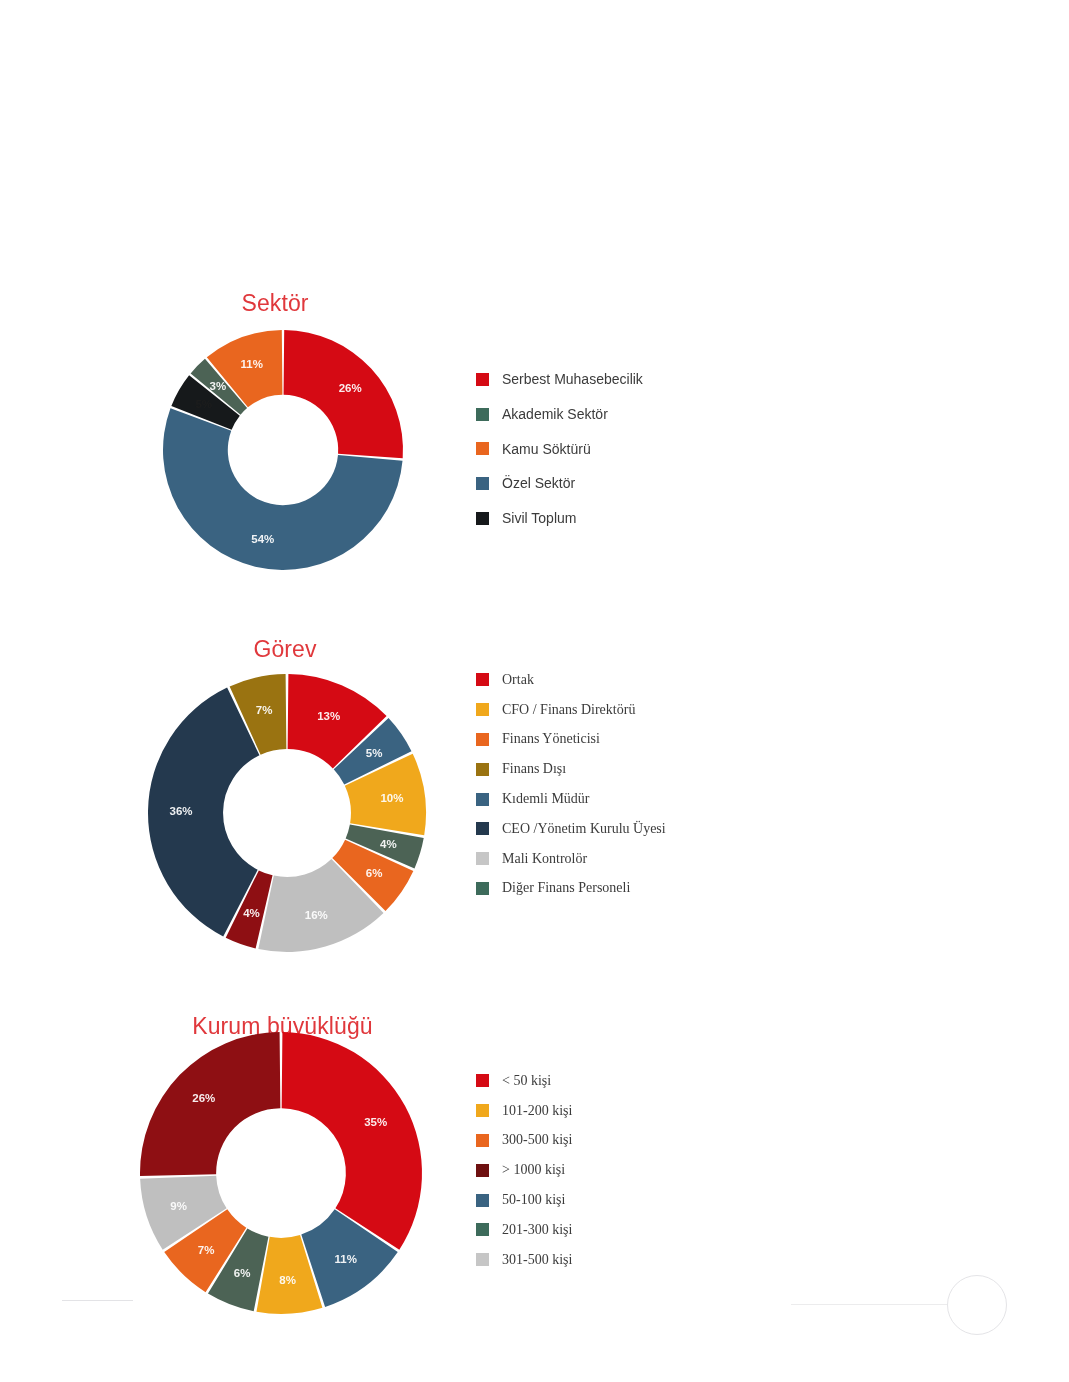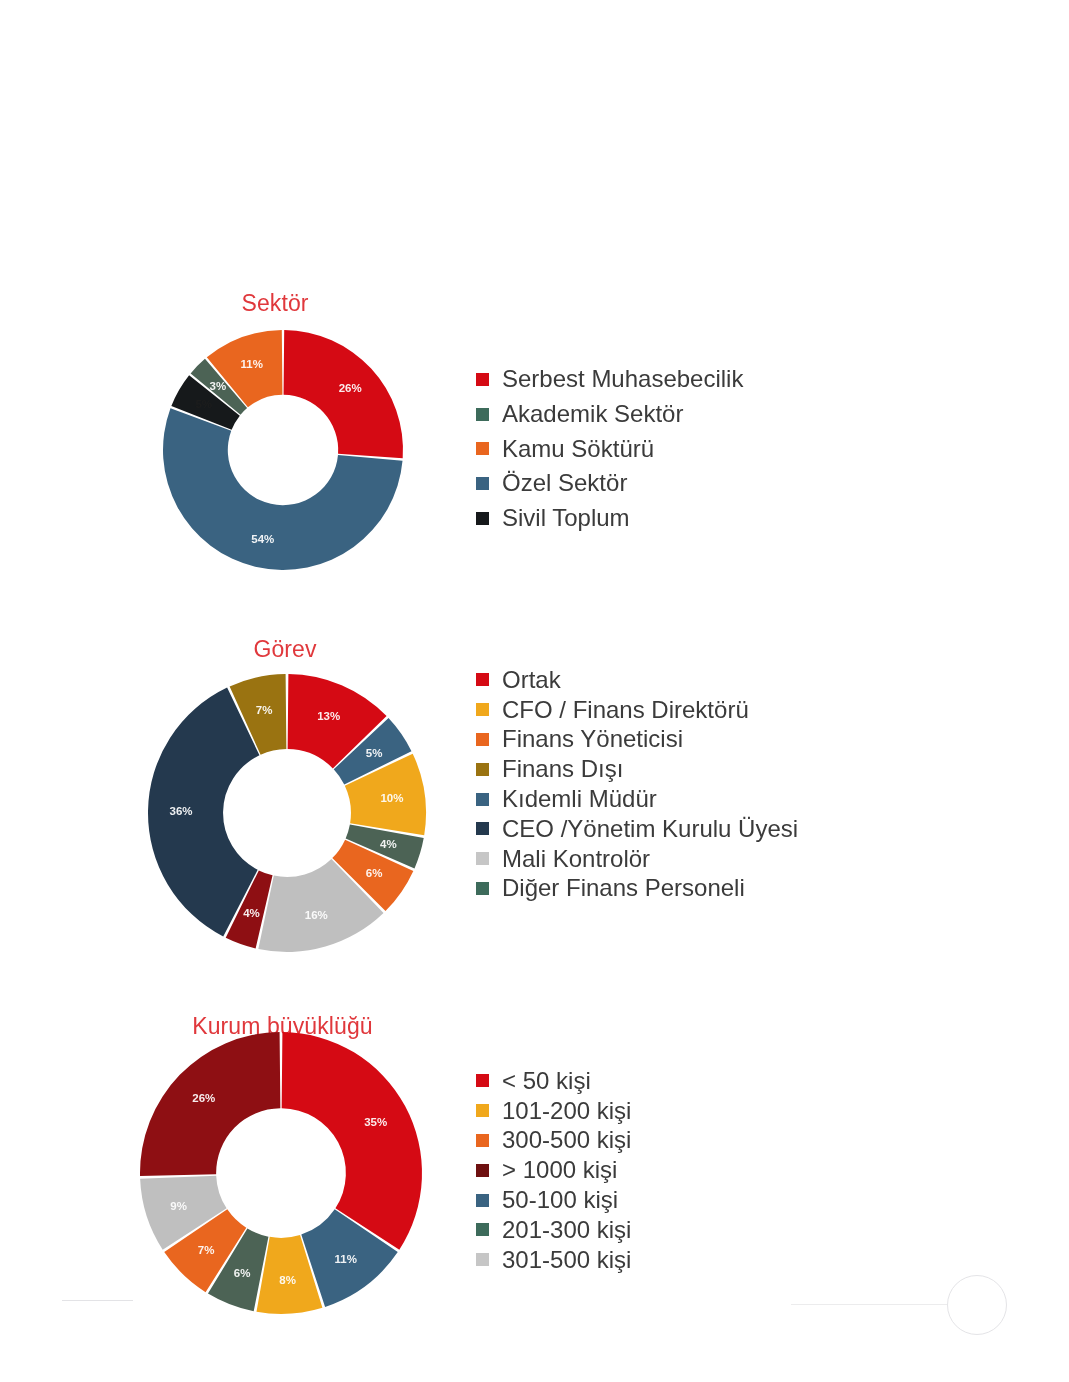--- a/index.html
+++ b/index.html
@@ -68,28 +68,28 @@
     align-items: center;
     height: 34.7px;
   }
   .legend-swatch {
     width: 13px;
     height: 13px;
     flex: 0 0 13px;
     margin-right: 13px;
   }
   .legend-label {
-    font-size: 24px;
+    font-size: 14px;
     color: #3b3b3b;
     white-space: nowrap;
     line-height: 1;
   }
 
   
-  .legend.tight .legend-row { height: 29.8px; }
+  .legend.tight .legend-row { height: 29.8px; font-family: Liberation Serif, serif; }
 
   
   .footer-line-left {
     position: absolute;
     left: 62px;
     top: 1300px;
     width: 71px;
     height: 1px;
     background: #e3e3e6;
   }

